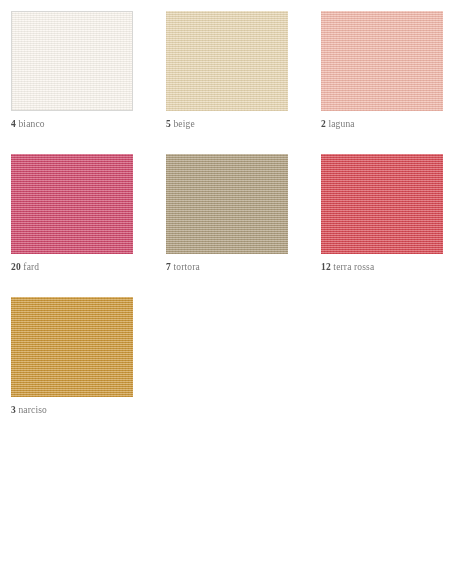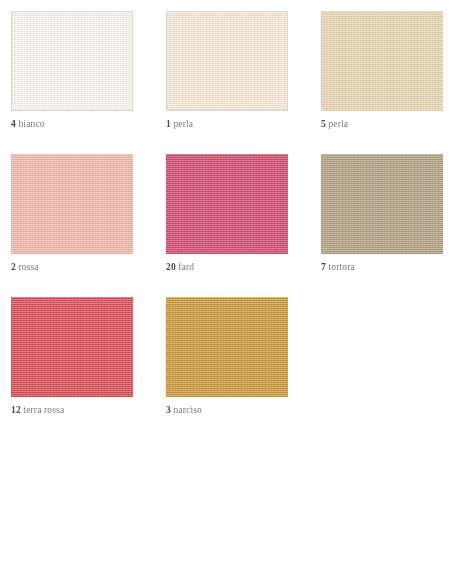--- a/index.html
+++ b/index.html
@@ -88,39 +88,32 @@
 <div id="swatch-catalog">
   <div class="swatch-grid">
       <div class="swatch-cell">
         <div class="swatch-chip light-chip" style="background: rgb(250, 245, 238);">
           <div class="weave"></div>
           <div class="weave-v"></div>
         </div>
         <div class="swatch-label"><span class="code">4</span> <span class="name">bianco</span></div>
       </div>
       <div class="swatch-cell">
-        <div class="swatch-chip light-chip" style="background: rgb(246, 233, 214);">
-          <div class="weave"></div>
-          <div class="weave-v"></div>
-        </div>
-        <div class="swatch-label"><span class="code">1</span> <span class="name">perla</span></div>
-      </div>
-      <div class="swatch-cell">
         <div class="swatch-chip" style="background: rgb(231, 214, 177);">
           <div class="weave"></div>
           <div class="weave-v"></div>
         </div>
-        <div class="swatch-label"><span class="code">5</span> <span class="name">perla</span></div>
+        <div class="swatch-label"><span class="code">5</span> <span class="name">beige</span></div>
       </div>
       <div class="swatch-cell">
         <div class="swatch-chip" style="background: rgb(241, 182, 168);">
           <div class="weave"></div>
           <div class="weave-v"></div>
         </div>
-        <div class="swatch-label"><span class="code">2</span> <span class="name">rossa</span></div>
+        <div class="swatch-label"><span class="code">2</span> <span class="name">laguna</span></div>
       </div>
       <div class="swatch-cell">
         <div class="swatch-chip" style="background: rgb(206, 69, 105);">
           <div class="weave"></div>
           <div class="weave-v"></div>
         </div>
         <div class="swatch-label"><span class="code">20</span> <span class="name">fard</span></div>
       </div>
       <div class="swatch-cell">
         <div class="swatch-chip" style="background: rgb(173, 157, 125);">

